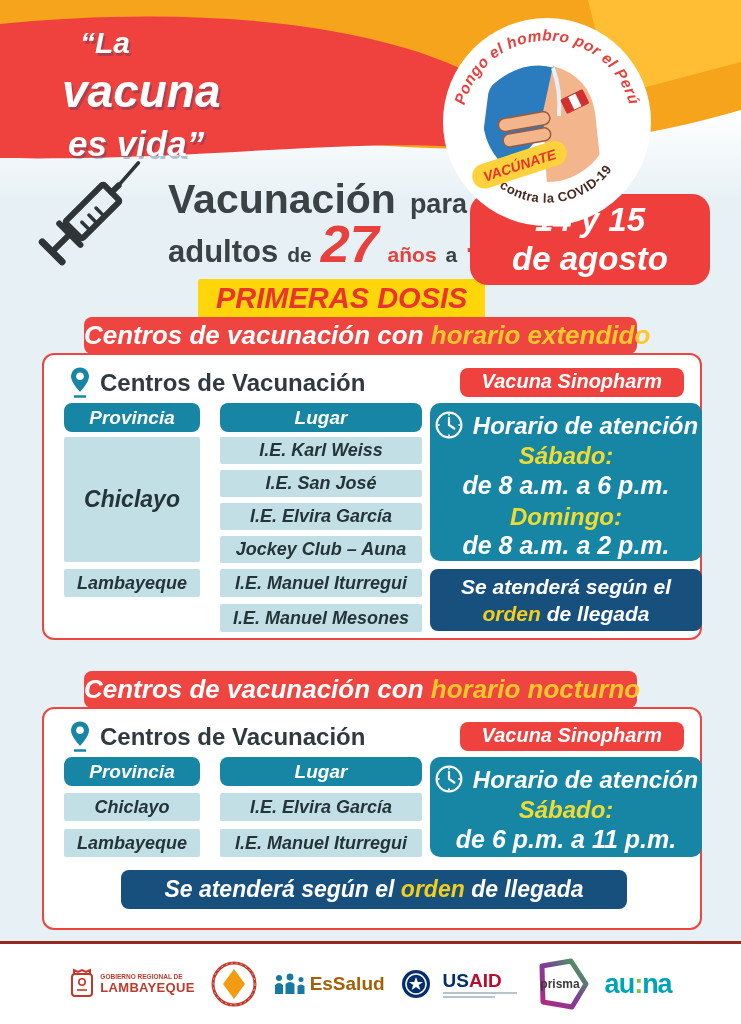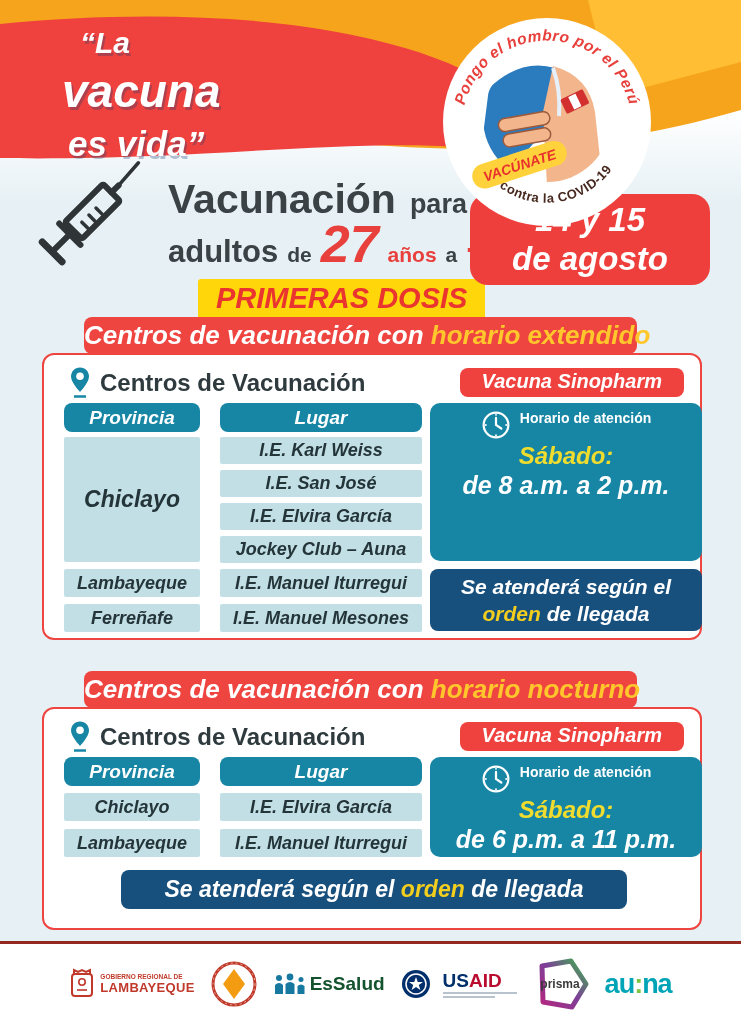--- a/index.html
+++ b/index.html
@@ -59,22 +59,22 @@
   .col-prov{left:20px;width:136px;} .col-lug{left:176px;width:202px;}
   .cell{position:absolute;background:#C3DFE6;color:#243539;border-radius:2px;
         font-size:18px;font-weight:800;font-style:italic;display:flex;
         align-items:center;justify-content:center;text-align:center;}
   .cell.prov{left:20px;width:136px;} .cell.lug{left:176px;width:202px;}
   .cell.big{font-size:23px;}
 
   .schedule{position:absolute;left:386px;top:48px;width:272px;background:#1786A5;
             border-radius:10px;color:#fff;text-align:center;box-sizing:border-box;padding-top:7px;}
   #box1 .schedule{height:158px;} #box2 .schedule{height:100px;}
-  .sch-head{display:flex;align-items:flex-start;justify-content:center;gap:9px;
-            font-size:14px;font-weight:800;margin-bottom:2px;}
+  .sch-head{display:flex;align-items:flex-end;justify-content:center;gap:9px;
+            font-size:24px;font-weight:800;font-style:italic;margin-bottom:2px;}
   .sch-day{color:#F0DC2E;font-size:24px;font-weight:800;font-style:italic;line-height:1.15;}
   .sch-time{font-size:25px;font-weight:800;font-style:italic;line-height:1.2;}
 
   .notice1{position:absolute;left:386px;top:214px;width:272px;height:62px;
            background:#174F7D;border-radius:8px;color:#fff;display:flex;align-items:center;
            justify-content:center;text-align:center;font-size:21px;font-weight:800;
            font-style:italic;line-height:1.3;}
   .notice2{position:absolute;left:77px;top:161px;width:506px;height:39px;
            background:#174F7D;border-radius:8px;color:#fff;display:flex;align-items:center;
            justify-content:center;font-size:23px;font-weight:800;font-style:italic;white-space:pre;}
@@ -82,21 +82,21 @@
 
   
   .footer{position:absolute;left:0;top:941px;width:741px;height:83px;background:#fff;
           border-top:3px solid #93291F;box-sizing:border-box;display:flex;
           align-items:center;justify-content:center;gap:16px;padding:0 10px;z-index:2;}
   .gob{display:flex;align-items:center;gap:5px;}
   .gob-text{display:flex;flex-direction:column;color:#C0392B;line-height:1.05;}
   .gob-l1{font-size:6.5px;font-weight:700;}
   .gob-l2{font-size:13px;font-weight:800;letter-spacing:.3px;}
   .gerencia{font-size:13.5px;font-weight:800;color:#C3332B;}
-  .essalud{display:flex;align-items:flex-end;gap:3px;color:#14532d;
+  .essalud{display:flex;align-items:flex-end;gap:3px;color:#a16207;
            font-size:19px;font-weight:800;}
   .usaid{display:flex;align-items:center;gap:12px;}
   .usaid-word{display:flex;flex-direction:column;line-height:1;}
   .usaid-top{font-size:19px;font-weight:800;}
   .usaid-us{color:#002F6C;} .usaid-aid{color:#BA0C2F;}
   .usaid-bar{height:2px;background:#B9C3CE;margin-top:2px;}
   .usaid-bar.b1{width:74px;} .usaid-bar.b2{width:52px;}
   .prisma-wrap{position:relative;width:56px;height:54px;}
   .auna{font-size:27px;font-weight:800;letter-spacing:-1px;}
   .auna .a1,.auna .a3{color:#00A4B7;} .auna .a2{color:#7DC242;}
@@ -217,36 +217,37 @@
 
     <div class="cell prov big" style="top:82px;height:125px;">Chiclayo</div>
     <div class="cell lug" style="top:82px;height:27px;">I.E. Karl Weiss</div>
     <div class="cell lug" style="top:115px;height:27px;">I.E. San José</div>
     <div class="cell lug" style="top:148px;height:27px;">I.E. Elvira García</div>
     <div class="cell lug" style="top:181px;height:27px;">Jockey Club – Auna</div>
 
     <div class="cell prov" style="top:214px;height:28px;">Lambayeque</div>
     <div class="cell lug" style="top:214px;height:28px;">I.E. Manuel Iturregui</div>
 
-    <div class="cell prov" style="top:249px;height:28px;">Ferreñafe</div>
     <div class="cell lug" style="top:249px;height:28px;">I.E. Manuel Mesones</div>
 
     <div class="schedule">
       <div class="sch-head">
         <svg width="30" height="30" viewBox="0 0 34 34">
           <circle cx="17" cy="17" r="14" stroke="#FFFFFF" stroke-width="2.5" fill="none"></circle>
           <path d="M17,9 L17,17 L23,21" stroke="#FFFFFF" stroke-width="2.5" fill="none" stroke-linecap="round"></path>
           <circle cx="17" cy="5.5" r="1.1" fill="#FFFFFF"></circle>
             <circle cx="17" cy="28.5" r="1.1" fill="#FFFFFF"></circle>
           <circle cx="5.5" cy="17" r="1.1" fill="#FFFFFF"></circle>
             <circle cx="28.5" cy="17" r="1.1" fill="#FFFFFF"></circle>
         </svg>
         <span>Horario de atención</span>
       </div>
       <div class="sch-day">Sábado:</div>
+      <div class="sch-time">de 8 a.m. a 6 p.m.</div>
+      <div class="sch-day" style="margin-top:3px;">Domingo:</div>
       <div class="sch-time">de 8 a.m. a 2 p.m.</div>
     </div>
 
     <div class="notice1">
       <div>
         <span>Se atenderá según el</span><br>
         <span class="yellow2">orden</span><span> de llegada</span>
       </div>
     </div>
   </div>

